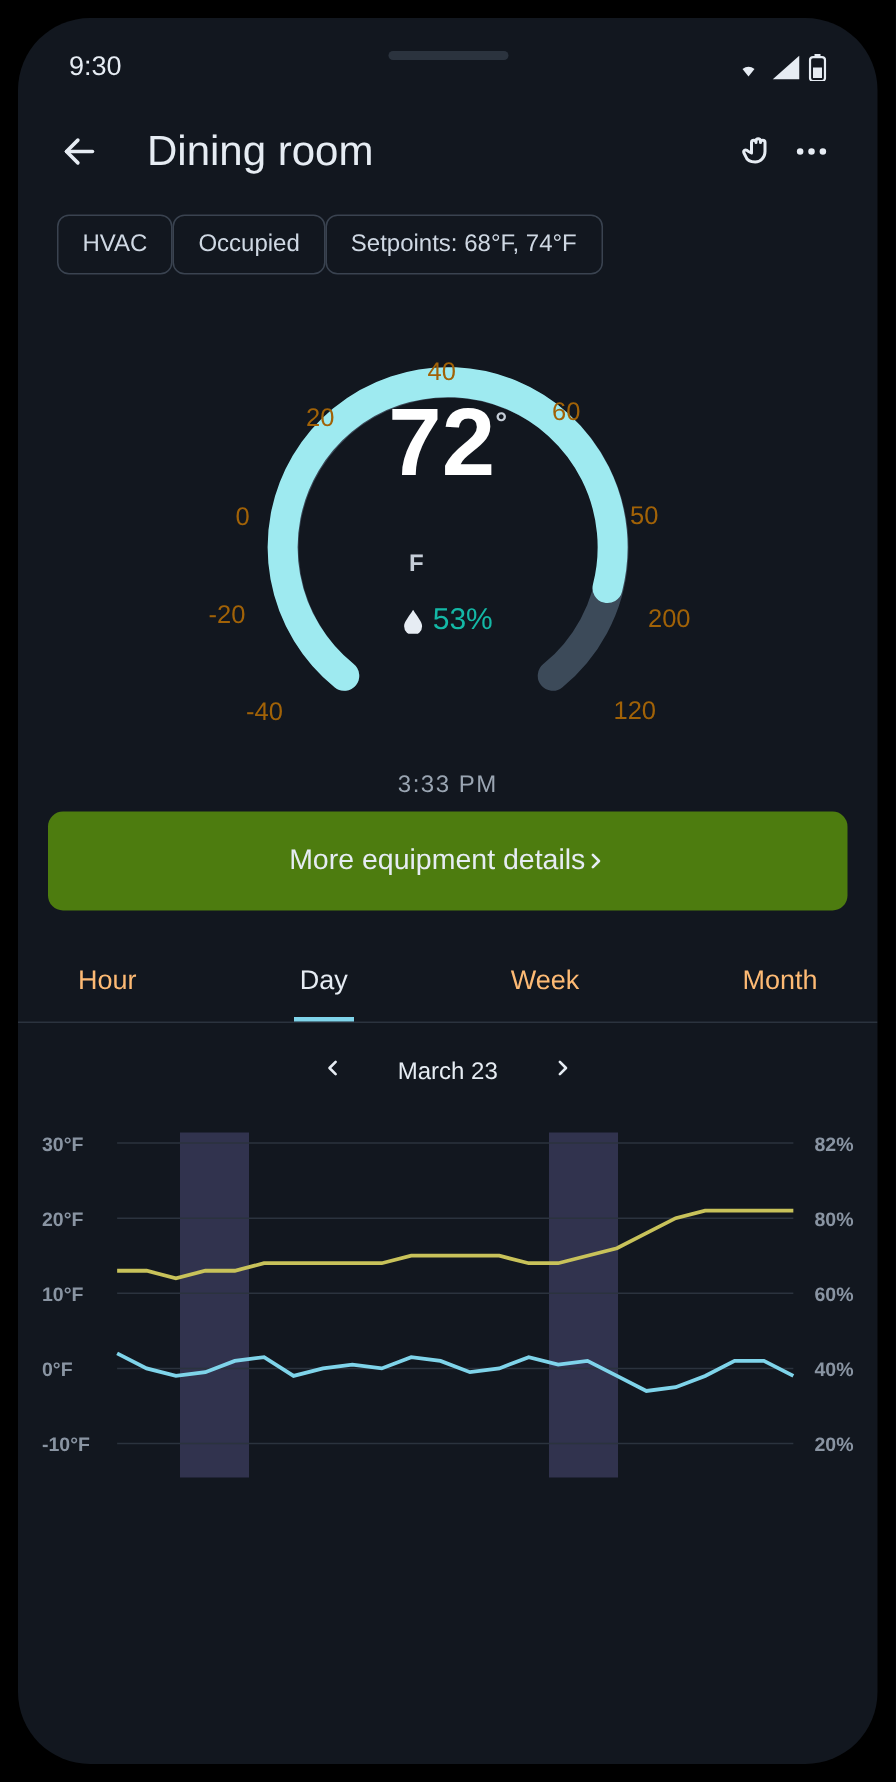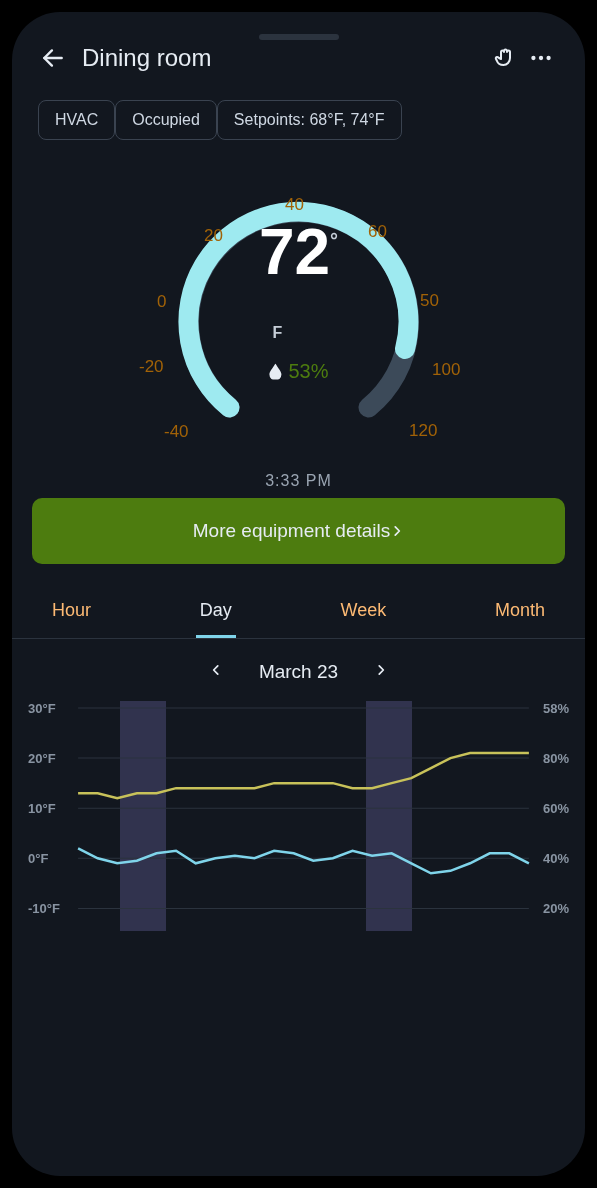--- a/index.html
+++ b/index.html
@@ -2,54 +2,70 @@
 <html><head>
 <meta charset="utf-8">
 <style>
   html,body{margin:0;padding:0;background:#000;font-family:-apple-system,Helvetica,Arial,sans-serif;}
   .phone{width:597px;height:1188px;position:relative;background:#000;border-radius:60px;box-sizing:border-box;padding:12px;}
   .screen{width:100%;height:100%;background:#12171f;border-radius:48px;overflow:hidden;position:relative;color:#e6ecf3;}
   .status-bar{display:flex;justify-content:space-between;align-items:center;padding:22px 34px 0 34px;font-size:18px;font-weight:500;}
   .status-right{display:flex;gap:6px;align-items:center;}
   .header{display:flex;align-items:center;padding:28px 26px 24px 26px;}
   .back{width:30px;height:30px;display:flex;align-items:center;justify-content:center;}
-  .title{font-size:24px;font-weight:500;margin-left:14px;flex:1;}
+  .title{font-size:28px;font-weight:500;margin-left:30px;flex:1;}
   .hand-icon,.more-icon{width:36px;height:36px;display:flex;align-items:center;justify-content:center;}
   .chips{display:flex;padding:0 26px 28px 26px;}
   .chip{border:1px solid #3a4350;border-radius:8px;padding:10px 16px;font-size:16px;color:#cfd8e3;background:transparent;}
   .gauge-wrap{position:relative;width:100%;height:310px;}
   .gauge{position:absolute;left:50%;top:50%;transform:translate(-50%,-50%);}
   .gauge-center{position:absolute;left:50%;top:43%;transform:translate(-50%,-50%);text-align:center;}
   .temp{font-size:64px;font-weight:700;color:#fff;line-height:1;}
   .temp-unit{font-size:20px;color:#c6ced8;vertical-align:top;position:relative;top:10px;}
   .temp-f{font-size:16px;color:#c6ced8;display:inline-block;margin-left:-42px;margin-top:-6px;}
-  .humidity{font-size:20px;color:#4d7c0f;margin-top:12px;display:flex;align-items:center;justify-content:center;gap:6px;}
+  .humidity{font-size:20px;color:#14b8a6;margin-top:12px;display:flex;align-items:center;justify-content:center;gap:6px;}
   .gauge-time{text-align:center;font-size:16px;color:#9aa5b2;letter-spacing:1px;margin-top:-6px;}
   .gauge-tick{position:absolute;font-size:17px;color:#a16207;}
   .status-row{display:flex;justify-content:space-between;align-items:center;padding:22px 26px;font-size:16px;color:#cfd8e3;}
   .status-row .sub{font-size:12px;color:#8994a2;margin-left:4px;}
   .status-item{display:flex;align-items:center;gap:8px;}
   .details-row{margin:8px 20px 0 20px;background:#4d7c0f;border-radius:10px;padding:22px 20px;display:flex;justify-content:center;align-items:center;font-size:19px;}
   .tabs{display:flex;justify-content:space-between;padding:36px 36px 0 36px;border-bottom:1px solid #2b333e;}
   .tab{font-size:18px;color:#fdba74;padding:0 4px 14px 4px;border-bottom:3px solid transparent;}
   .tab.active{color:#e6ecf3;border-bottom-color:#7fd4ea;}
-  .date-nav{display:flex;align-items:center;justify-content:center;gap:36px;padding:22px 0 18px 0;font-size:19px;}
-  .chart-area{position:relative;height:230px;margin:0 16px;}
+  .date-nav{display:flex;align-items:center;justify-content:center;gap:36px;padding:22px 0 18px 0;font-size:16px;}
+  .chart-area{position:relative;height:230px;margin:12px 16px;}
   .chart-area svg{position:absolute;inset:0;}
   .y-left,.y-right{position:absolute;font-size:13px;color:#8994a2;font-weight:600;}
   .band{position:absolute;top:0;bottom:0;background:#4a4a74;opacity:.55;}
   .speaker{position:absolute;top:22px;left:50%;transform:translateX(-50%);width:80px;height:6px;background:#2b333e;border-radius:3px;}
 </style>
 </head>
 <body>
 
 <div class="phone">
   <div class="screen">
     <div class="speaker"></div>
 
+    <div class="status-bar">
+      <span>9:30</span>
+      <span class="status-right">
+        <svg width="20" height="16" viewBox="0 0 20 16">
+            <path d="M10 14 L14 9 Q10 6 6 9 Z" fill="#e6ecf3"></path>
+          </svg>
+        <svg width="18" height="16" viewBox="0 0 18 16">
+            <path d="M0 16 L18 16 L18 0 Z" fill="#e6ecf3"></path>
+          </svg>
+        <svg width="12" height="18" viewBox="0 0 12 18">
+            <rect x="1" y="2" width="10" height="16" rx="2" fill="none" stroke="#e6ecf3" stroke-width="1.5"></rect>
+            <rect x="3" y="9" width="6" height="7" fill="#e6ecf3"></rect>
+            <rect x="4" y="0" width="4" height="2" fill="#e6ecf3"></rect>
+          </svg>
+      </span>
+    </div>
 
     <div class="header">
       <span class="back">
         <svg width="26" height="26" viewBox="0 0 24 24" fill="none" stroke="#e6ecf3" stroke-width="2.2" stroke-linecap="round" stroke-linejoin="round">
             <line x1="20" y1="12" x2="4" y2="12"></line>
             <polyline points="11 5 4 12 11 19"></polyline>
           </svg>
       </span>
       <span class="title">Dining room</span>
       <span class="hand-icon">
@@ -89,21 +105,21 @@
           <span>53%</span>
         </div>
       </div>
       <span class="gauge-tick" style="left:152px;top:254px">-40</span>
       <span class="gauge-tick" style="left:127px;top:189px">-20</span>
       <span class="gauge-tick" style="left:145px;top:124px">0</span>
       <span class="gauge-tick" style="left:192px;top:58px">20</span>
       <span class="gauge-tick" style="left:273px;top:27px">40</span>
       <span class="gauge-tick" style="left:356px;top:54px">60</span>
       <span class="gauge-tick" style="left:408px;top:123px">50</span>
-      <span class="gauge-tick" style="left:420px;top:192px">100</span>
+      <span class="gauge-tick" style="left:420px;top:192px">200</span>
       <span class="gauge-tick" style="left:397px;top:253px">120</span>
     </div>
     <div class="gauge-time">3:33 PM</div>
 
 
     <div class="details-row">
       <span>More equipment details</span>
       <svg width="14" height="14" viewBox="0 0 24 24" fill="none" stroke="#e6ecf3" stroke-width="3" stroke-linecap="round" stroke-linejoin="round">
           <polyline points="9 5 16 12 9 19"></polyline>
         </svg>
@@ -133,21 +149,21 @@
     <div class="chart-area">
       <div class="band" style="left:92px;width:46px"></div>
       <div class="band" style="left:338px;width:46px"></div>
 
       <span class="y-left" style="top:0;left:0">30°F</span>
       <span class="y-left" style="top:50px;left:0">20°F</span>
       <span class="y-left" style="top:100px;left:0">10°F</span>
       <span class="y-left" style="top:150px;left:0">0°F</span>
       <span class="y-left" style="top:200px;left:0">-10°F</span>
 
-      <span class="y-right" style="top:0;right:0">58%</span>
+      <span class="y-right" style="top:0;right:0">82%</span>
       <span class="y-right" style="top:50px;right:0">80%</span>
       <span class="y-right" style="top:100px;right:0">60%</span>
       <span class="y-right" style="top:150px;right:0">40%</span>
       <span class="y-right" style="top:200px;right:0">20%</span>
 
       <svg id="chart-svg" viewBox="0 0 540 215" preserveAspectRatio="none">
         <g stroke="#2b333e" stroke-width="1">
           <line x1="50" y1="7" x2="500" y2="7"></line>
           <line x1="50" y1="57" x2="500" y2="57"></line>
           <line x1="50" y1="107" x2="500" y2="107"></line>

